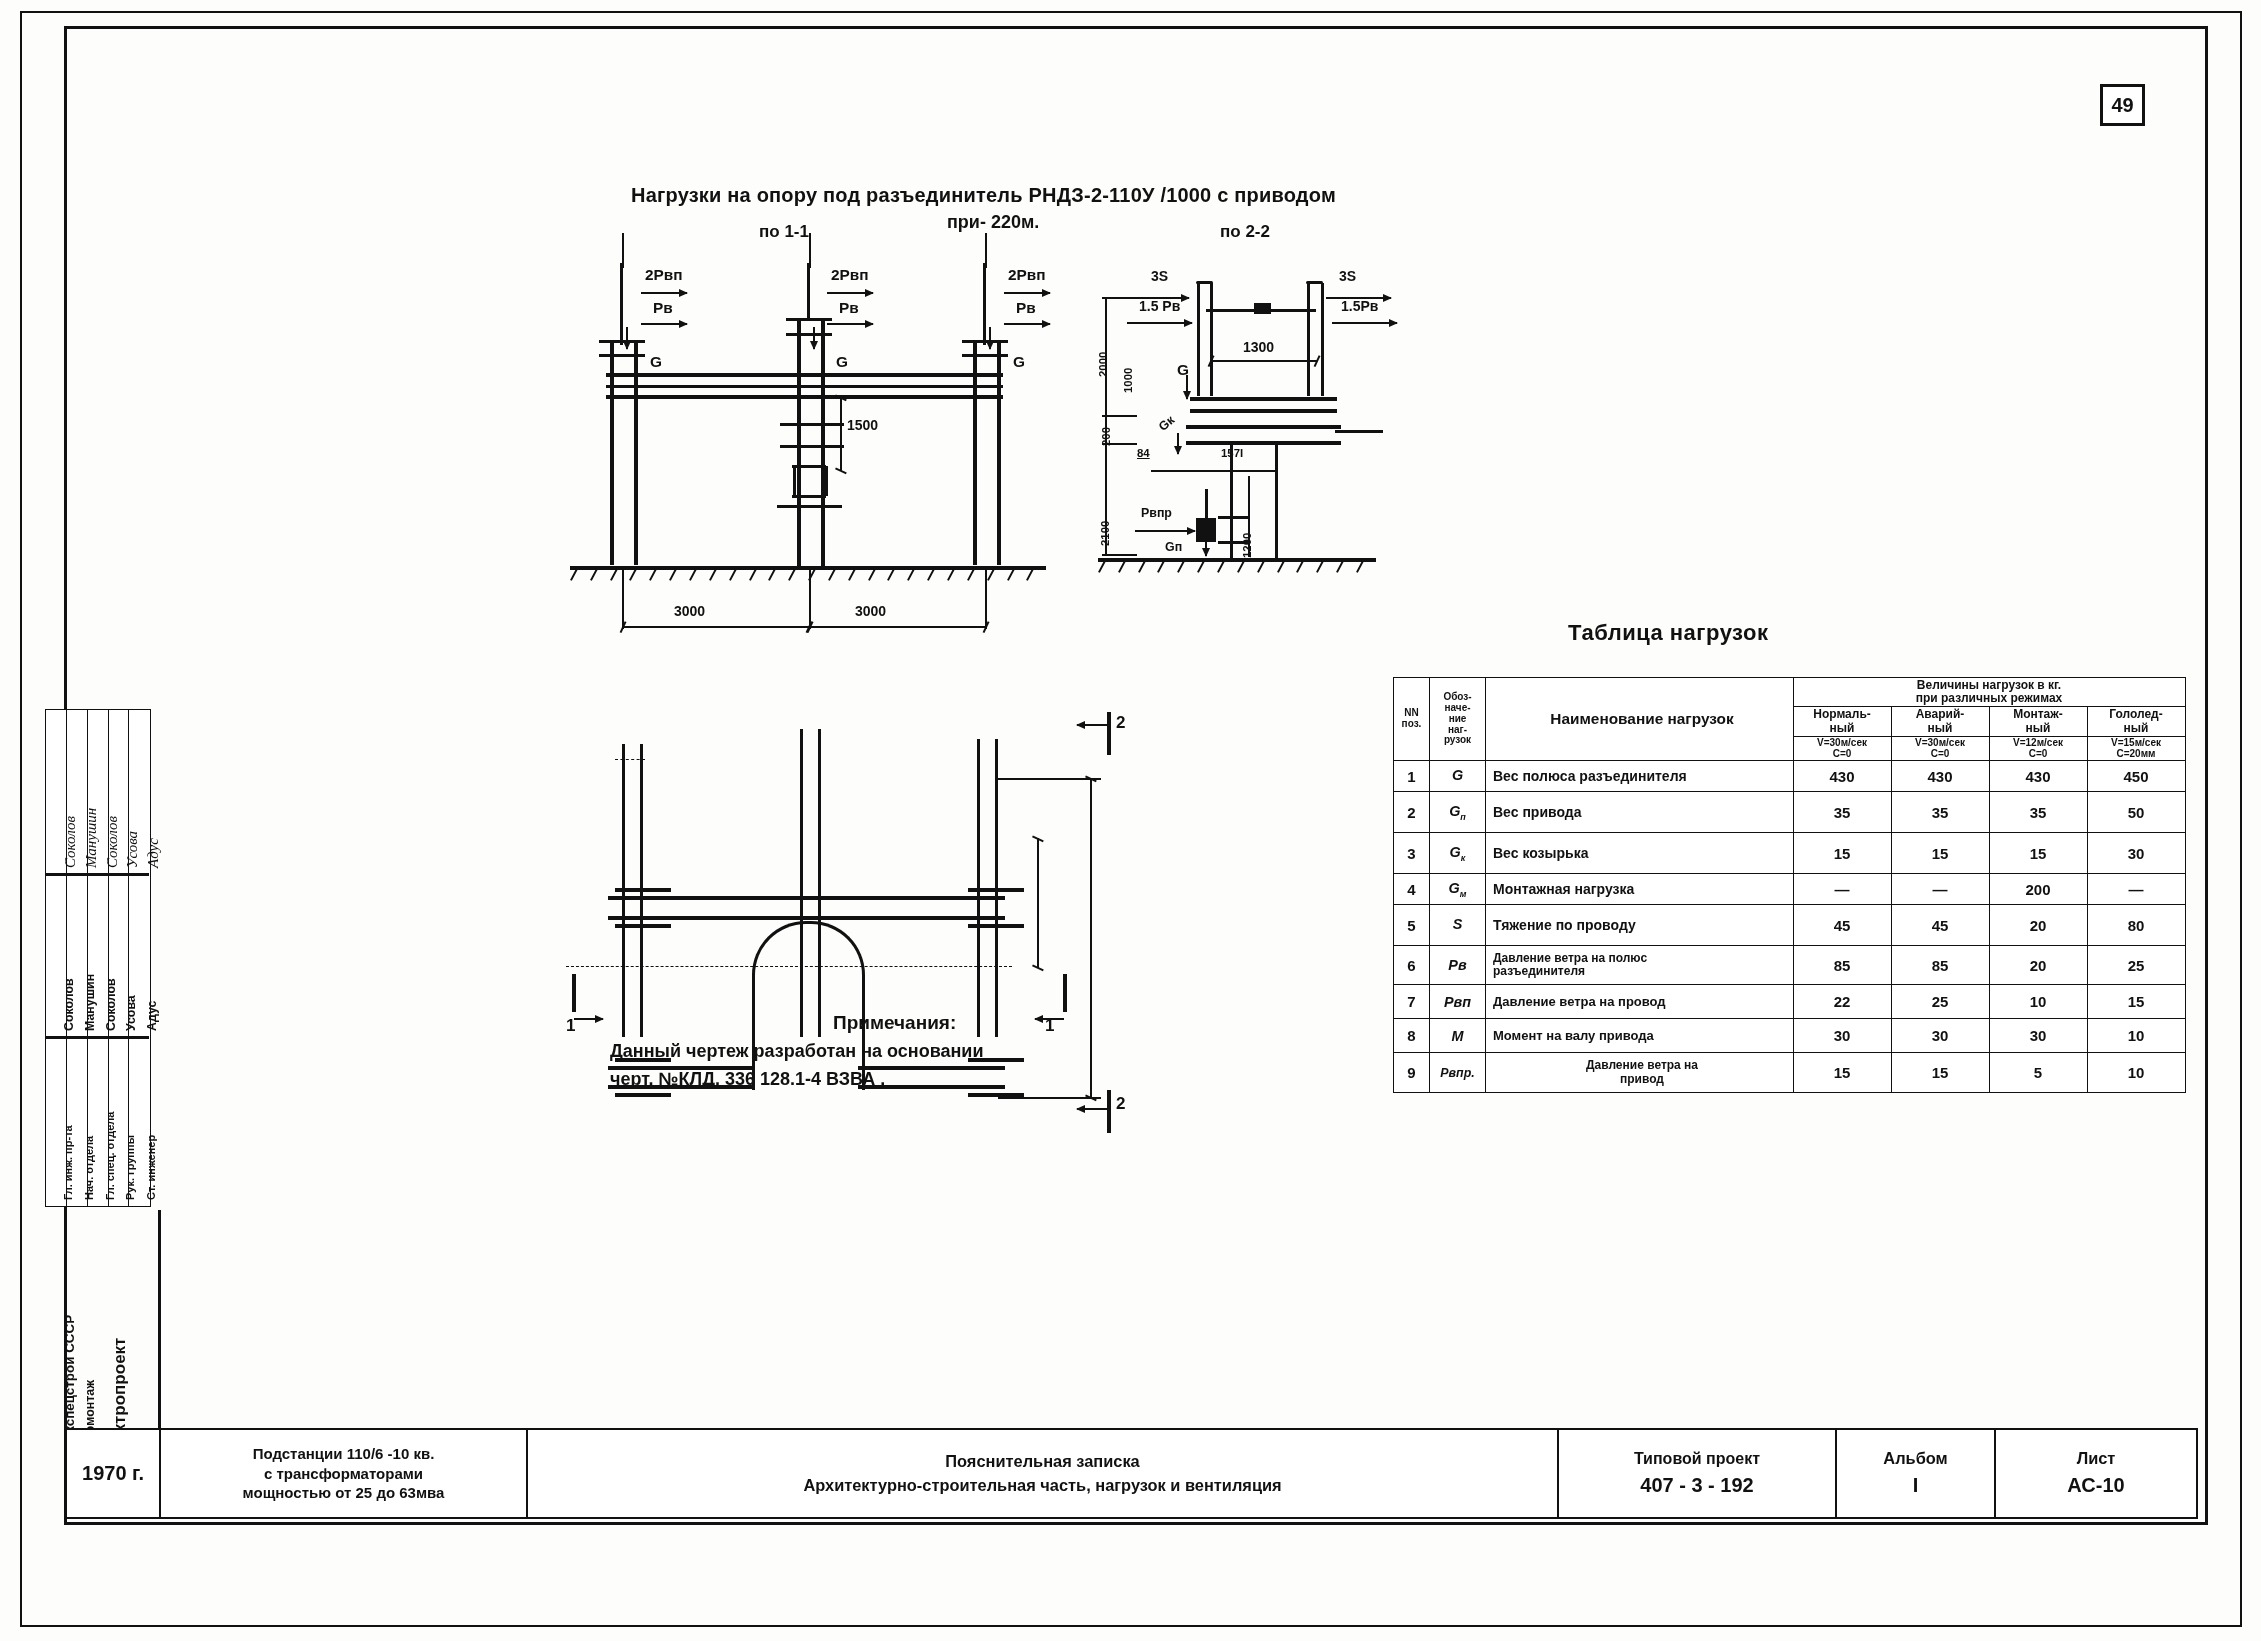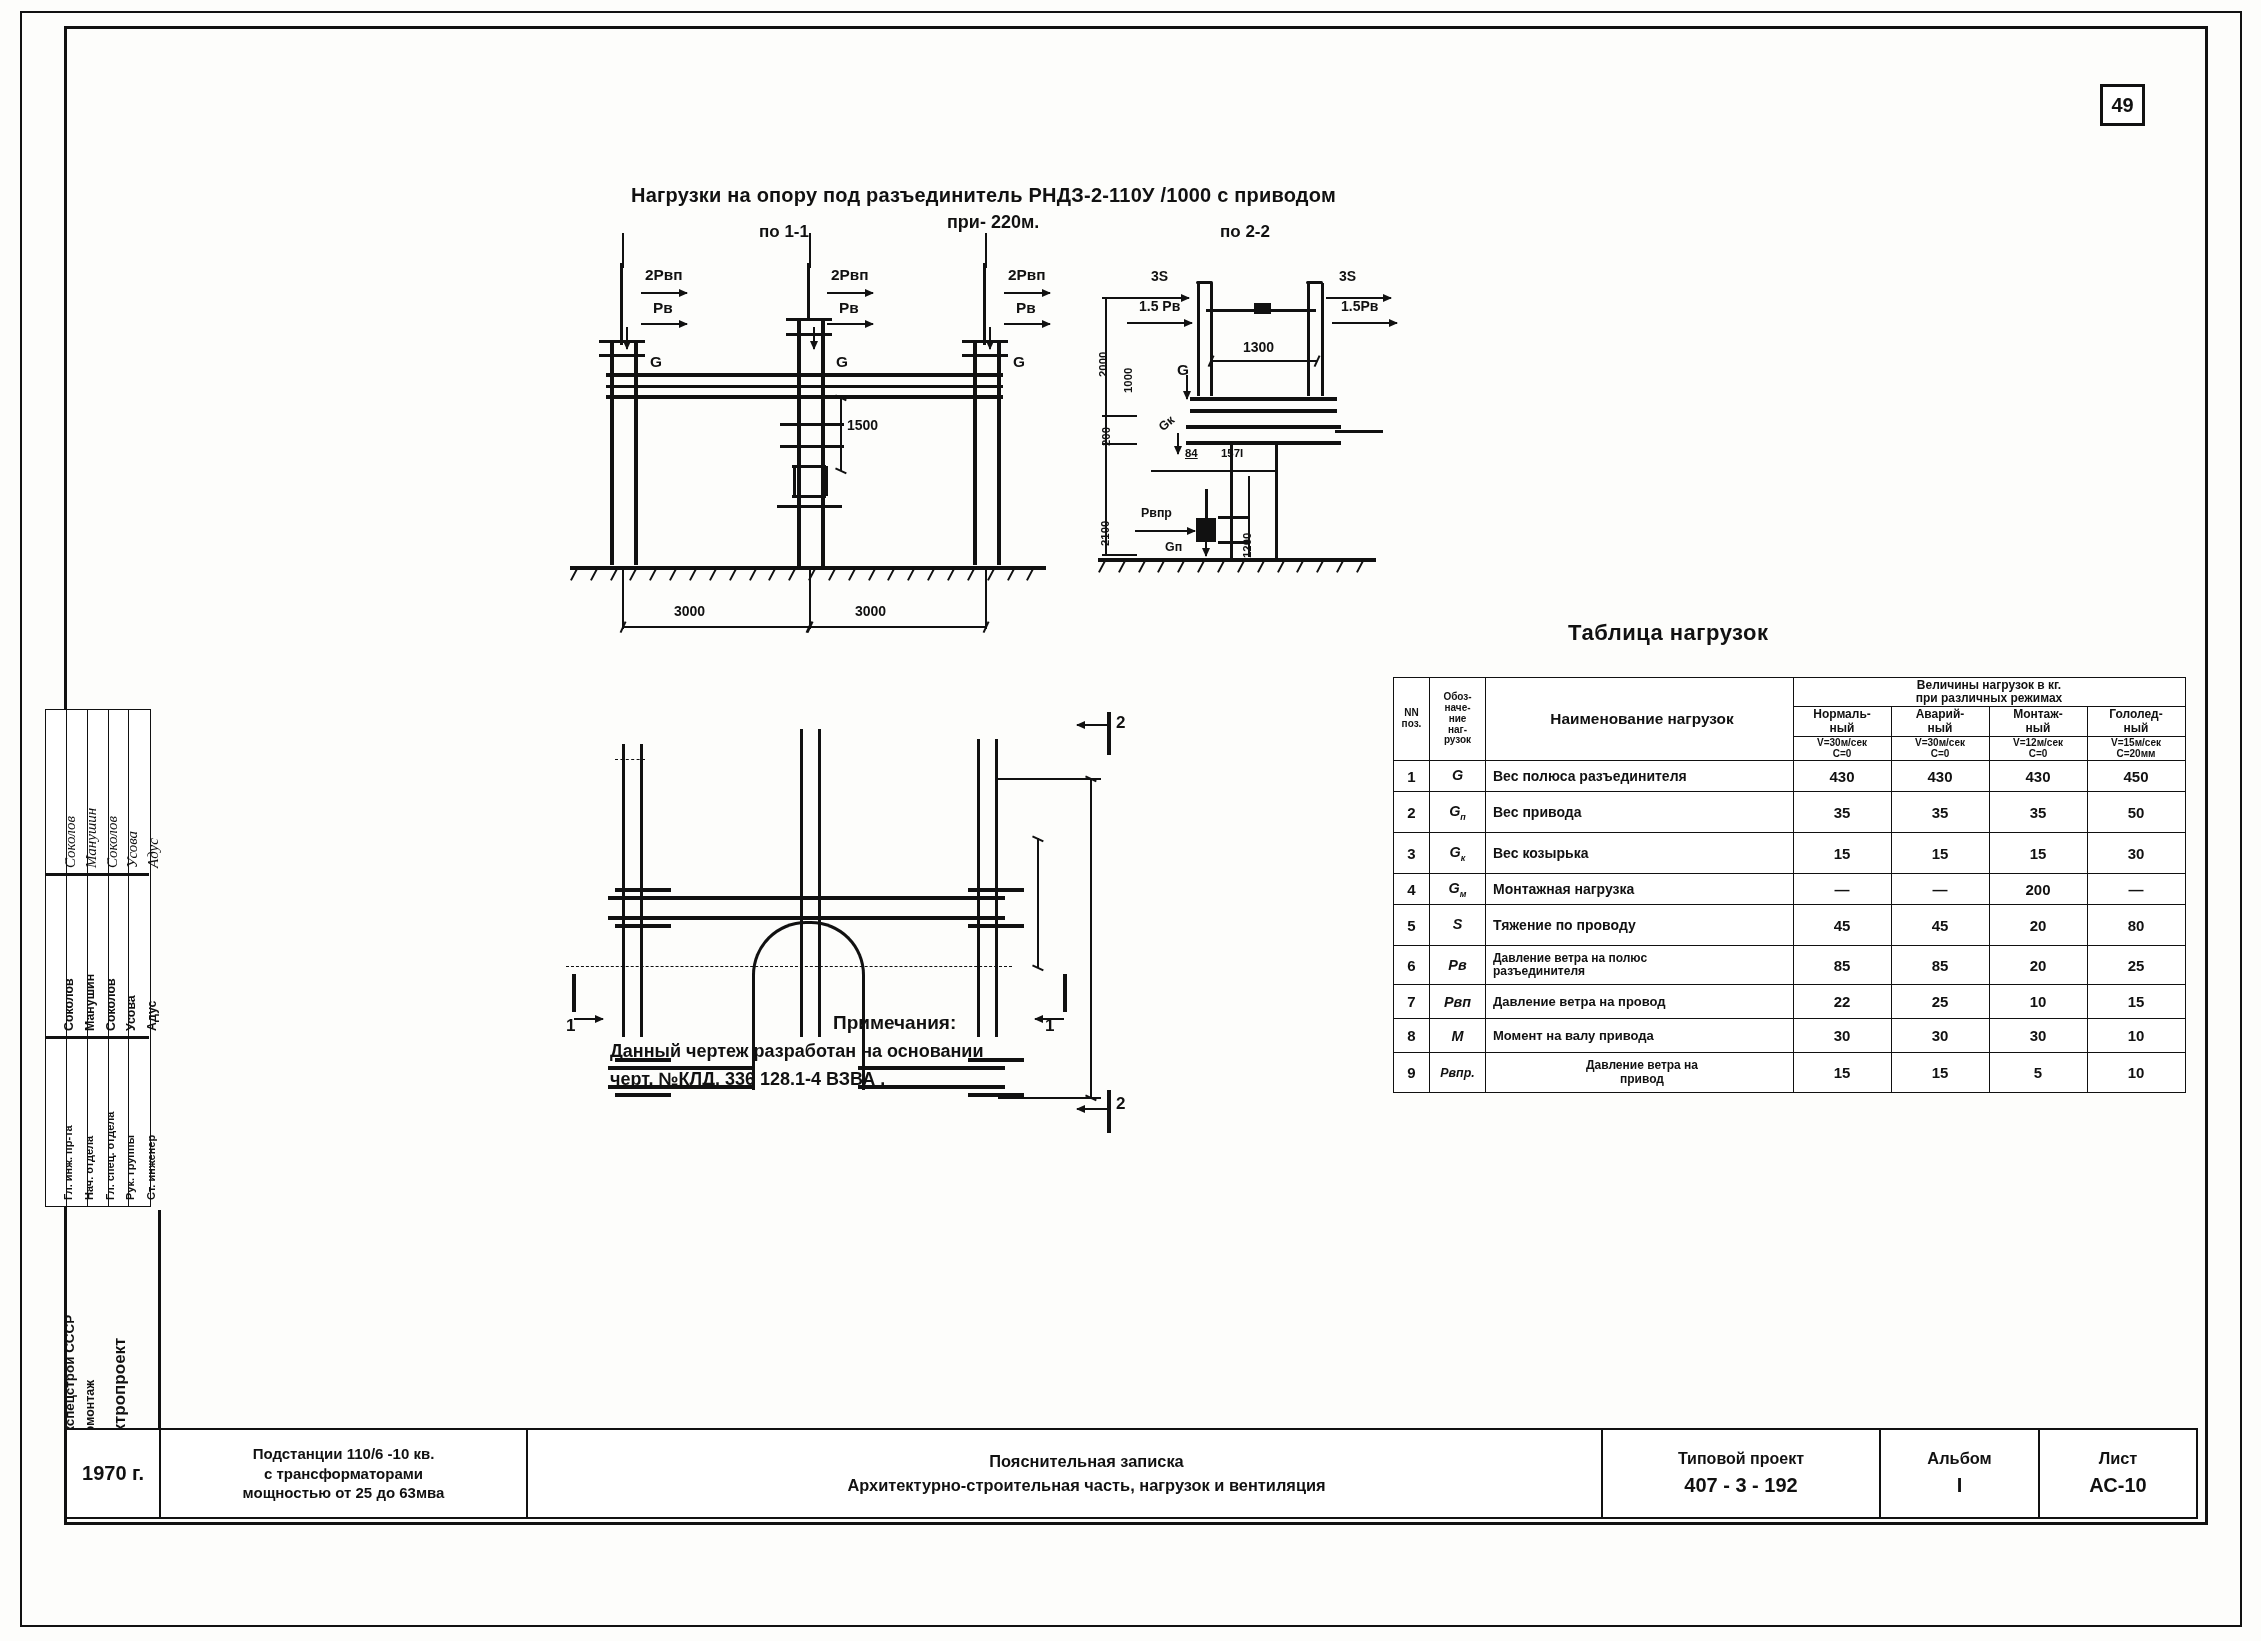--- a/index.html
+++ b/index.html
@@ -83,21 +83,21 @@
   #left-stamp{position:absolute;left:45px;top:709px;width:128px;height:809px;}
   .ls-box{position:absolute;border:1.5px solid #111;background:#fff;}
   .vtext{position:absolute;transform:rotate(-90deg);transform-origin:left top;white-space:nowrap;color:#111;font-weight:bold;}
   .sig{font-family:"Liberation Serif",serif;font-style:italic;font-weight:normal;}
   
   #title-block{position:absolute;left:65px;top:1428px;width:2133px;height:91px;border:2.5px solid #111;background:#fff;box-sizing:border-box;display:flex;}
   .tb-cell{border-right:2.5px solid #111;display:flex;flex-direction:column;align-items:center;justify-content:center;color:#111;font-weight:bold;text-align:center;box-sizing:border-box;}
   .tb-cell:last-child{border-right:none;}
   .tb-year{width:94px;font-size:20px;}
   .tb-obj{width:367px;font-size:15px;line-height:1.33;}
-  .tb-doc{width:1031px;font-size:16.4px;line-height:1.45;margin-left:44px;}
+  .tb-doc{width:1031px;font-size:16.4px;line-height:1.45;}
   .tb-proj{width:278px;font-size:16px;line-height:1.45;}
   .tb-alb{width:159px;font-size:16.4px;line-height:1.45;}
   .tb-list{width:auto;flex:1;font-size:16.4px;line-height:1.45;border-radius:32px;}
   .tb-big{font-size:20px;}
 </style>
 </head>
 <body>
 
 <div id="sheet">
 
@@ -246,21 +246,21 @@
     <div class="ln h3" style="left:1190px;top:409px;width:147px;"></div>
     <div class="ln h3" style="left:1186px;top:425px;width:155px;"></div>
     <div class="ln h3" style="left:1186px;top:441px;width:155px;"></div>
     <div class="ln h2" style="left:1335px;top:430px;width:48px;"></div>
 
     <div class="t lbl" style="left:1177px;top:361px;">G</div>
     <div class="arrow-d" style="left:1186px;top:375px;height:24px;"></div>
     <div class="t lbl-s" style="left:1156px;top:423px;transform:rotate(-40deg);transform-origin:left top;">Gк</div>
     <div class="arrow-d" style="left:1177px;top:433px;height:21px;"></div>
 
-    <div class="t dim-s" style="left:1185px;top:447px;text-decoration:underline;">84</div>
+    <div class="t dim-s" style="left:1137px;top:447px;text-decoration:underline;">84</div>
     <div class="t dim-s" style="left:1221px;top:447px;">157I</div>
     <div class="ln h1" style="left:1151px;top:470px;width:124px;"></div>
 
     <div class="ln v2" style="left:1230px;top:441px;height:117px;"></div>
     <div class="ln v2" style="left:1275px;top:441px;height:117px;"></div>
     <div class="ln v1" style="left:1248px;top:476px;height:81px;"></div>
 
     <div class="ln v2" style="left:1205px;top:489px;height:43px;"></div>
     <div class="ln h2" style="left:1196px;top:518px;width:20px;height:24px;"></div>
     <div class="ln h2" style="left:1218px;top:516px;width:31px;"></div>

